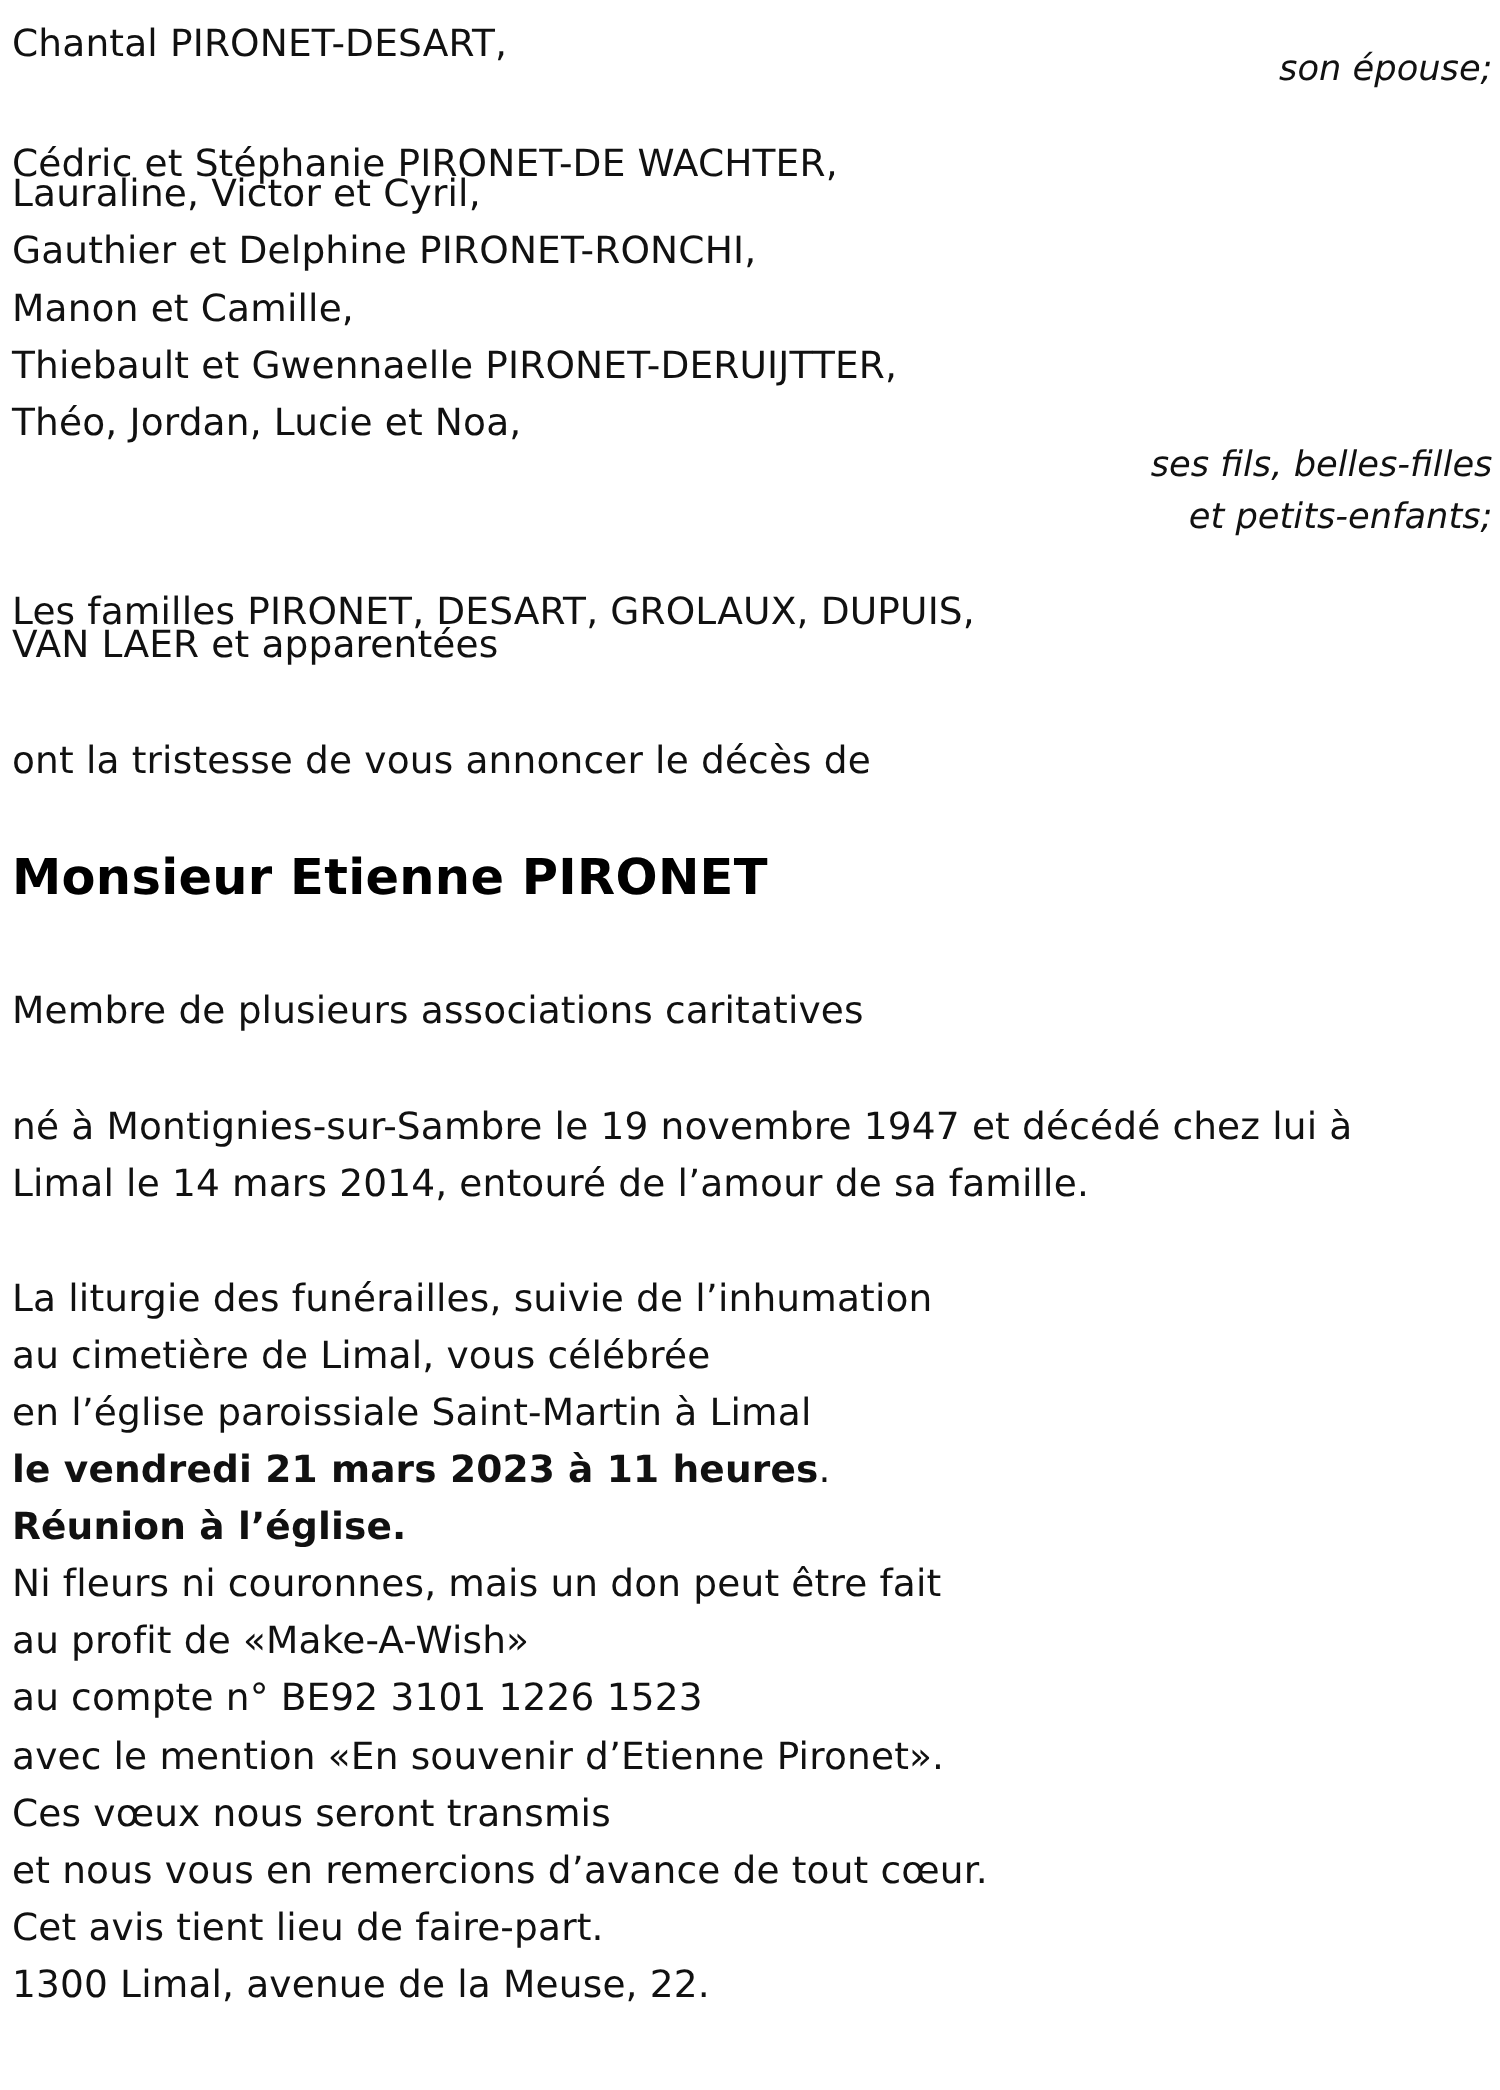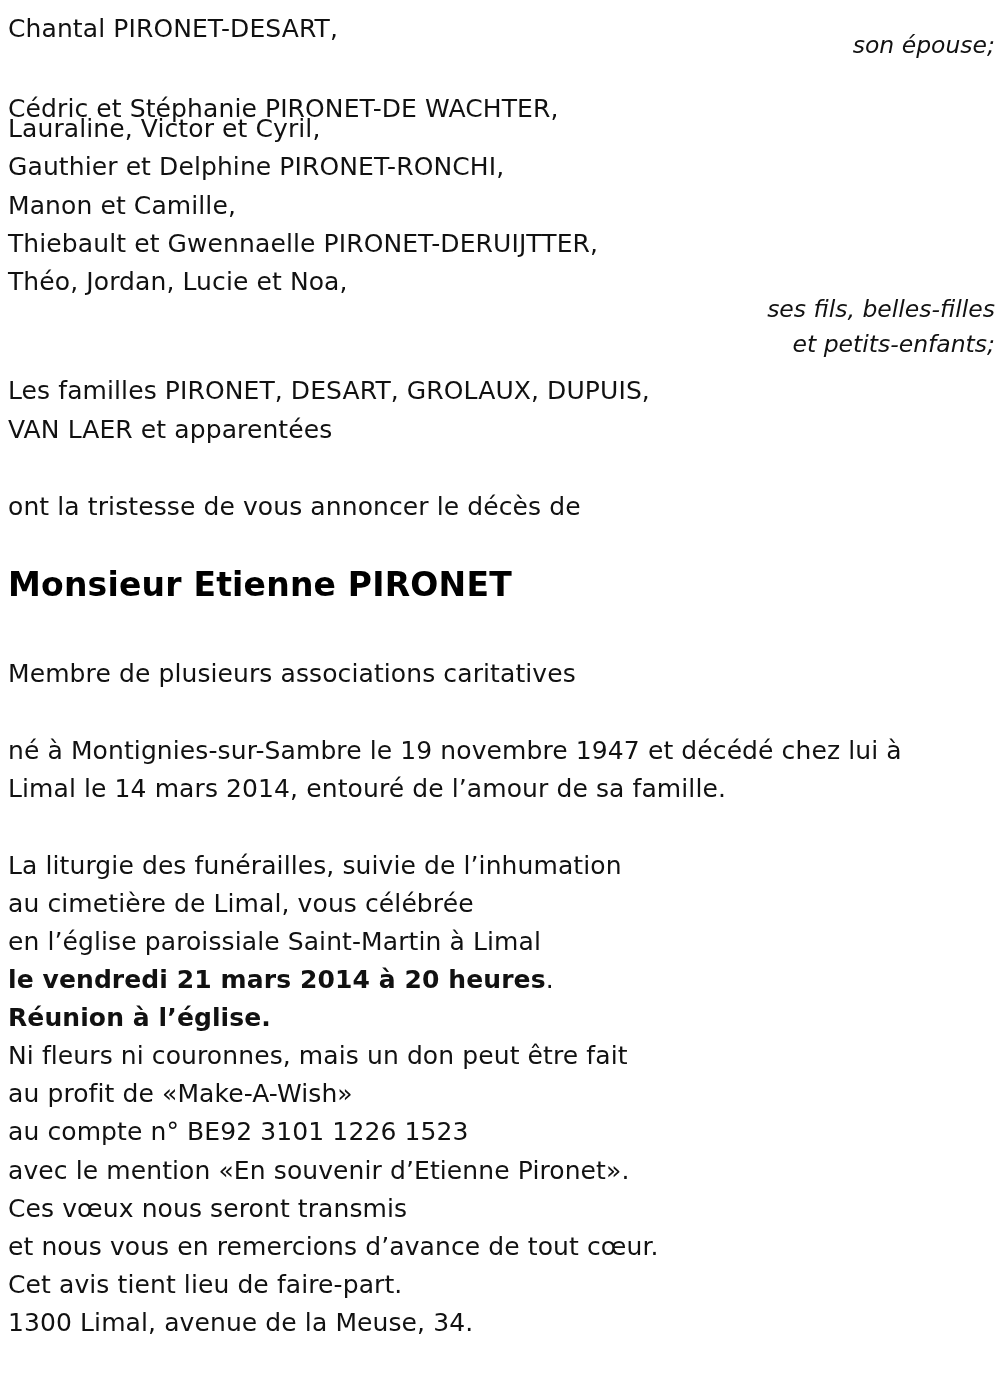--- a/index.html
+++ b/index.html
@@ -82,53 +82,53 @@
   <div class="line" style="top: 187px;">Manon et Camille,</div>
 
   <div class="line" style="top: 225px; text-align: center;">Thiebault et Gwennaelle PIRONET-DERUIJTTER,</div>
 
   <div class="line" style="top: 263px;">Théo, Jordan, Lucie et Noa,</div>
 
   <div class="rel-line" style="top: 290px;">ses fils, belles-filles</div>
 
   <div class="rel-line" style="top: 325px;">et petits-enfants;</div>
 
-  <div class="line" style="top: 372px;">Les familles PIRONET, DESART, GROLAUX, DUPUIS,</div>
+  <div class="line" style="top: 389px;">Les familles PIRONET, DESART, GROLAUX, DUPUIS,</div>
 
   <div class="line" style="top: 411px;">VAN LAER et apparentées</div>
 
   <div class="line" style="top: 488px;">ont la tristesse de vous annoncer le décès de</div>
 
   <div class="deceased-name" style="top: 565px;">Monsieur Etienne PIRONET</div>
 
   <div class="line" style="top: 655px;">Membre de plusieurs associations caritatives</div>
 
   <div class="line" style="top: 732px;">né à Montignies-sur-Sambre le 19 novembre 1947 et décédé chez lui à</div>
 
   <div class="line" style="top: 770px;">Limal le 14 mars 2014, entouré de l’amour de sa famille.</div>
 
   <div class="line" style="top: 847px;">La liturgie des funérailles, suivie de l’inhumation</div>
 
   <div class="line" style="top: 885px;">au cimetière de Limal, vous célébrée</div>
 
   <div class="line" style="top: 923px;">en l’église paroissiale Saint-Martin à Limal</div>
 
-  <div class="line" style="top: 961px;"><span class="bold">le vendredi 21 mars 2014 à 20 heures</span><span>.</span></div>
+  <div class="line" style="top: 961px;"><span class="bold">le vendredi 21 mars 2023 à 11 heures</span><span>.</span></div>
 
   <div class="line strong-line" style="top: 999px;">Réunion à l’église.</div>
 
   <div class="line" style="top: 1037px;">Ni fleurs ni couronnes, mais un don peut être fait</div>
 
   <div class="line" style="top: 1075px;">au profit de «Make-A-Wish»</div>
 
   <div class="line" style="top: 1113px;">au compte n° BE92 3101 1226 1523</div>
 
   <div class="line" style="top: 1152px;">avec le mention «En souvenir d’Etienne Pironet».</div>
 
   <div class="line" style="top: 1190px;">Ces vœux nous seront transmis</div>
 
   <div class="line" style="top: 1228px;">et nous vous en remercions d’avance de tout cœur.</div>
 
   <div class="line" style="top: 1266px;">Cet avis tient lieu de faire-part.</div>
 
-  <div class="line" style="top: 1304px;">1300 Limal, avenue de la Meuse, 34.</div>
+  <div class="line" style="top: 1304px;">1300 Limal, avenue de la Meuse, 22.</div>
 
 </div>
 
 </body></html>

